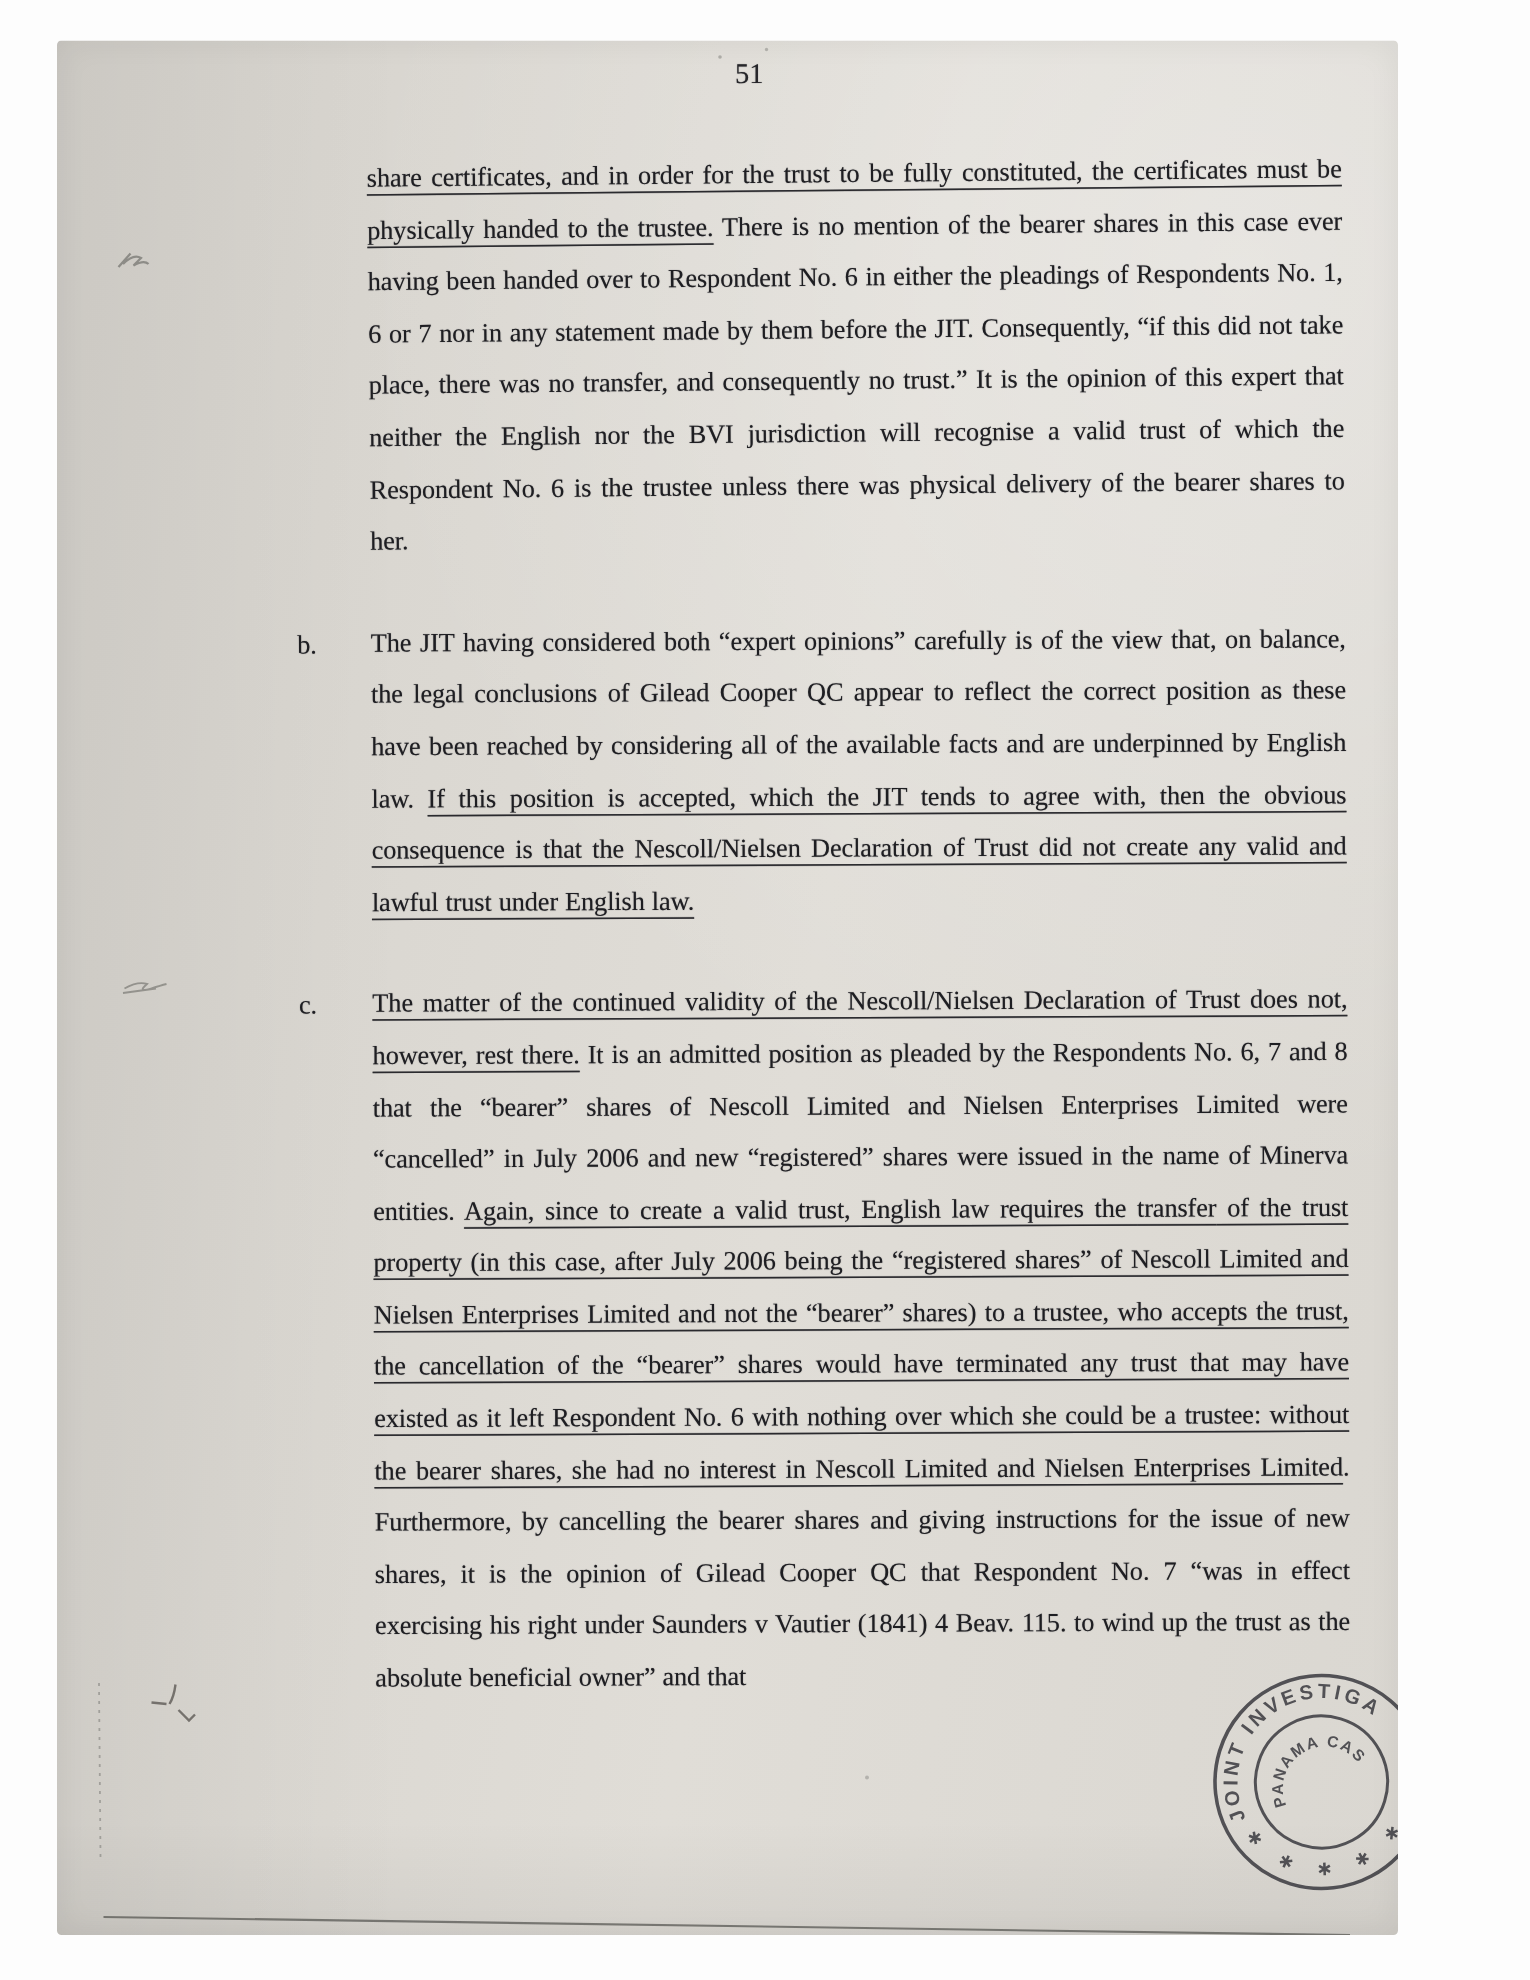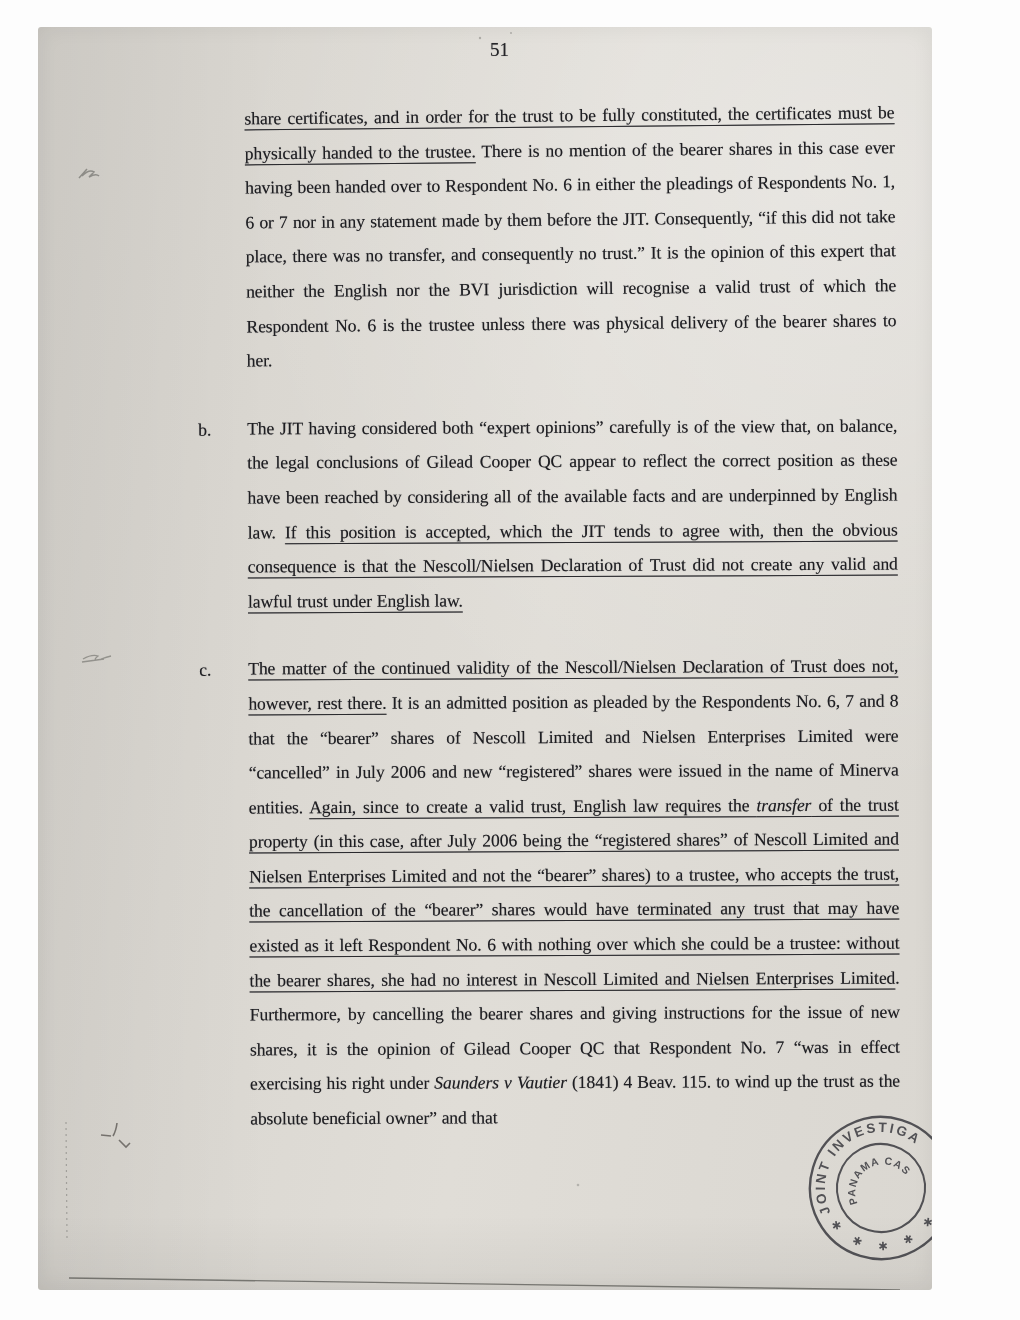--- a/index.html
+++ b/index.html
@@ -19,21 +19,21 @@
            font-size:17.6px;line-height:34.6px;color:#1e1e22;text-align:justify;
            letter-spacing:-0.1px;word-spacing:0.4px;
            text-shadow:0 0 0.7px rgba(30,30,34,0.55);
            transform:rotate(-0.25deg);}
   .para{position:relative;}
   .para + .para{margin-top:33px;}
   .p1{transform:rotate(-0.3deg);transform-origin:left bottom;}
   .plabel{position:absolute;left:-49px;top:1px;}
   .seg.u{text-decoration:underline;text-decoration-thickness:1.3px;text-underline-offset:4.5px;
          text-decoration-color:#2a2a2e;}
-  .seg.i{font-style:italic;}
+  .seg.i{}
   .marks{position:absolute;left:0;top:0;z-index:3;pointer-events:none;}
   .stamp{position:absolute;left:758px;top:1076px;z-index:5;opacity:0.82;}
   .stamp text{font-family:"Liberation Sans",sans-serif;font-weight:bold;fill:#34343a;}
 </style>
 </head>
 <body>
 
 <div class="canvas">
   <div class="page">
 

